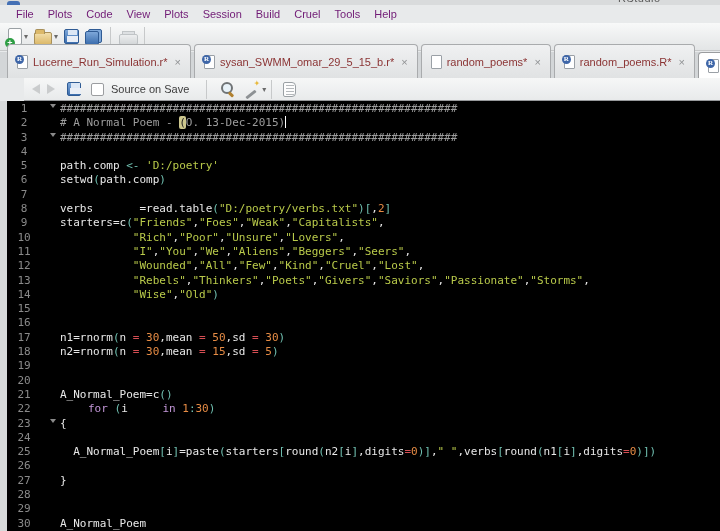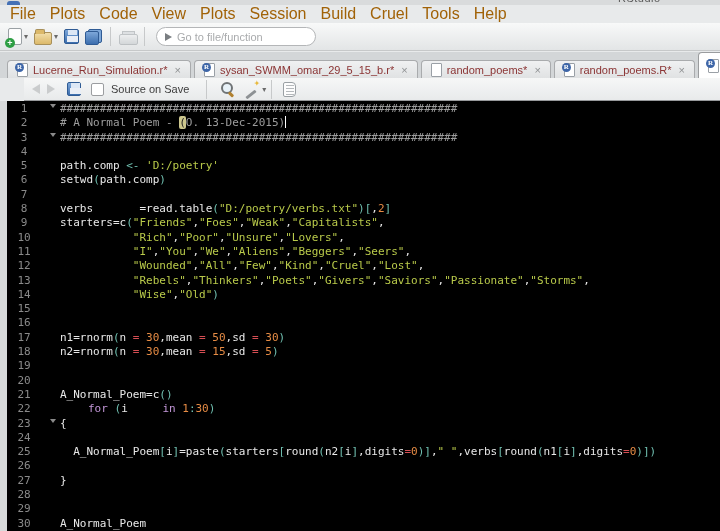--- a/index.html
+++ b/index.html
@@ -7,21 +7,21 @@
   body {
     width:720px; height:531px; overflow:hidden; position:relative;
     background:#e8eaeb; font-family:"Liberation Sans", sans-serif;
     -webkit-font-smoothing:antialiased;
   }
   
   .titlebar { position:absolute; top:0; left:0; right:0; height:5px; background:#d9dbdc; overflow:hidden; }
   .app-logo { position:absolute; left:7px; top:1px; width:13px; height:9px; background:#4470b5; border-radius:3px; }
   .title-text { position:absolute; left:618px; top:-8px; font-size:11px; color:#5a5a5a; letter-spacing:.5px; }
   
-  .menubar { position:absolute; top:5px; left:0; right:0; height:18px; display:flex; align-items:center; padding-left:3px; font-size:16px; color:#a16207; background:#e8eaeb; }
+  .menubar { position:absolute; top:5px; left:0; right:0; height:18px; display:flex; align-items:center; padding-left:9px; font-size:11px; color:#701a75; background:#e8eaeb; }
   .menu-item { padding:1px 7px 2px; border-radius:2px; }
   
   .toolbar { position:absolute; top:23px; left:0; right:0; height:28px; background:linear-gradient(#f8f9f9,#e3e5e6); border-bottom:1px solid #c6c8c9; display:flex; align-items:center; padding-left:5px; }
   .tbtn { display:flex; align-items:center; padding:2px 3px; border-radius:3px; }
   .caret { font-size:8px; color:#6a6a6a; margin-left:2px; }
   .tsep { width:1px; height:19px; background:#c7c9ca; margin:0 5px; }
   
   .ic-newfile { position:relative; width:14px; height:17px; background:#fdfdfd; border:1px solid #9aa0a4; border-radius:2px; }
   .ic-newfile::after { content:"+"; position:absolute; left:-4px; bottom:-4px; width:10px; height:10px; background:#2e9e44; color:#fff; font-size:9px; line-height:10px; text-align:center; border-radius:50%; font-weight:bold; }
   .ic-folder { position:relative; width:18px; height:13px; background:linear-gradient(#f2deaa,#dcb96a); border:1px solid #a8905a; border-radius:2px; margin-top:3px; }
@@ -33,21 +33,21 @@
   .ic-floppy2::before { content:""; position:absolute; top:0; right:0; width:12px; height:12px; background:#7da7d9; border:1px solid #2f5b94; border-radius:2px; }
   .ic-floppy2::after { content:""; position:absolute; bottom:0; left:0; width:12px; height:12px; background:linear-gradient(#7da7d9,#3c6eae); border:1px solid #2f5b94; border-radius:2px; }
   .ic-printer { position:relative; width:17px; height:14px; opacity:.55; margin-top:2px; }
   .ic-printer::before { content:""; position:absolute; top:0; left:3px; width:11px; height:5px; background:#cfd3d6; border:1px solid #9aa0a4; }
   .ic-printer::after { content:""; position:absolute; bottom:0; left:0; width:17px; height:9px; background:linear-gradient(#eceeef,#c4c8cb); border:1px solid #9aa0a4; border-radius:2px; }
   .goto-box { display:flex; align-items:center; gap:5px; width:160px; height:19px; margin-left:6px; background:#fff; border:1px solid #b4b6b8; border-radius:10px; padding:0 8px; }
   .goto-arrow { width:0; height:0; border-left:7px solid #7a7e82; border-top:4px solid transparent; border-bottom:4px solid transparent; }
   .goto-text { font-size:11px; color:#a9abad; white-space:nowrap; }
   
   .tabbar { position:absolute; top:52px; left:0; right:0; height:26px; background:#d3d6d8; display:flex; align-items:flex-end; padding-left:7px; }
-  .tab { display:flex; align-items:center; gap:5px; height:18px; padding:0 9px; margin-right:3px; font-size:11px; color:#8b3434; white-space:nowrap; background:linear-gradient(#f0f1f2,#e0e2e3); border:1px solid #a9abad; border-bottom:none; border-radius:4px 4px 0 0; }
+  .tab { display:flex; align-items:center; gap:5px; height:34px; padding:0 9px; margin-right:3px; font-size:11px; color:#8b3434; white-space:nowrap; background:linear-gradient(#f0f1f2,#e0e2e3); border:1px solid #a9abad; border-bottom:none; border-radius:4px 4px 0 0; }
   .tab.active { background:#ffffff; height:26px; border-color:#9a9c9e; }
   .tab-close { color:#8f9193; font-size:11px; margin-left:2px; }
   .file-ic { position:relative; width:11px; height:14px; background:#fff; border:1px solid #9aa0a6; border-radius:1px; flex:none; }
   .file-ic.r::after { content:"R"; position:absolute; left:-3px; top:-1px; width:9px; height:9px; background:#3e66a8; color:#fff; border-radius:50%; font-size:7px; line-height:9px; text-align:center; font-weight:bold; font-family:"Liberation Serif",serif; }
   
   .edbar { position:absolute; top:78px; left:0; right:0; height:23px; background:linear-gradient(#f6f7f7,#e8eaeb); border-bottom:1px solid #97999b; display:flex; align-items:center; padding-left:8px; font-size:11px; color:#3c3c3c;margin-left:24px; }
   .nav-arrow { width:0; height:0; opacity:.85; }
   .nav-back  { border-right:8px solid #c3c5c7; border-top:5px solid transparent; border-bottom:5px solid transparent; margin-right:7px; }
   .nav-fwd   { border-left:8px solid #c3c5c7; border-top:5px solid transparent; border-bottom:5px solid transparent; margin-right:12px; }
   .checkbox { width:13px; height:13px; background:#fff; border:1px solid #9b9da0; border-radius:2px; margin:0 7px 0 10px; }
@@ -113,24 +113,20 @@
     <span class="ic-floppy"></span>
   </div>
   <div class="tbtn">
     <span class="ic-floppy2"></span>
   </div>
   <div class="tsep"></div>
   <div class="tbtn">
     <span class="ic-printer"></span>
   </div>
   <div class="tsep"></div>
-  <div class="goto-box">
-    <span class="goto-arrow"></span>
-    <span class="goto-text">Go to file/function</span>
-  </div>
 </div>
 
 <div class="tabbar">
     <div class="tab">
       <span class="file-ic r"></span>
       <span>Lucerne_Run_Simulation.r*</span>
       <span class="tab-close">×</span>
     </div>
     <div class="tab">
       <span class="file-ic r"></span>

